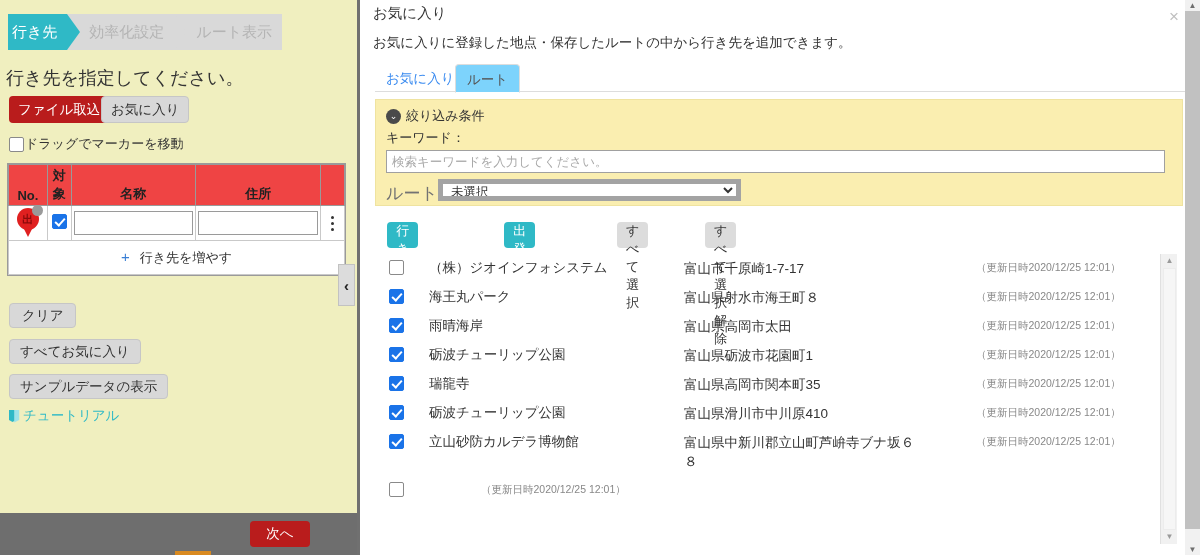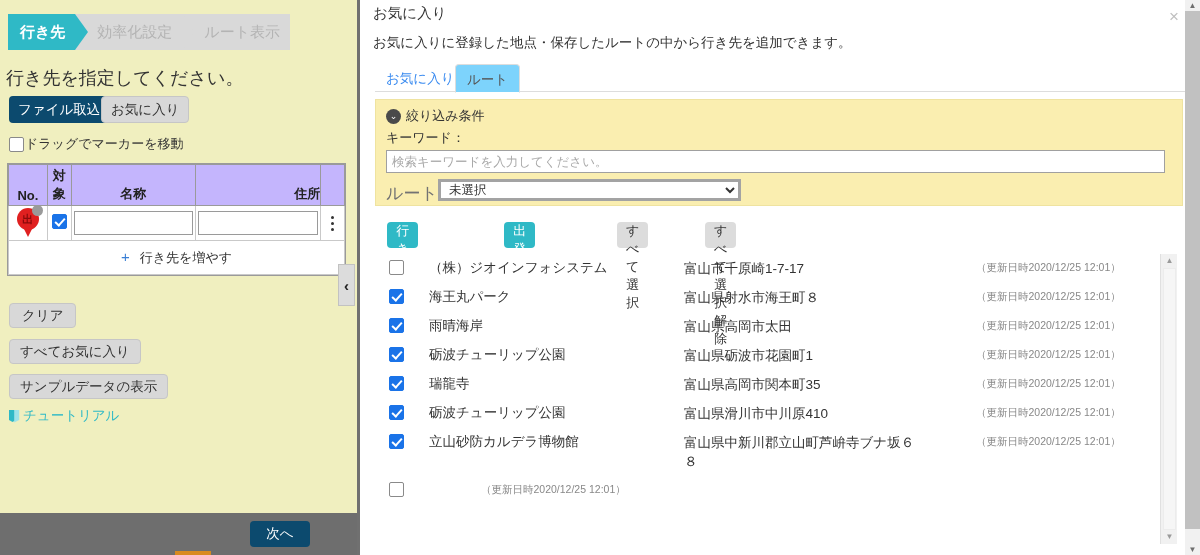--- a/index.html
+++ b/index.html
@@ -30,21 +30,21 @@
   
   .steps { position: absolute; left: 8px; top: 14px; height: 36px; display: flex; }
   .step {
     position: relative; height: 36px; line-height: 36px;
     padding: 0 10px 0 14px;
     font-size: 15px; color: #ffffff;
     background: #2fb9c6;
     display: inline-block;
   }
   .step.inactive { background: #d9d9d9; color: #b4b4b4; }
-  .step:first-child { padding-left: 12px; font-weight: bold; }
+  .step:first-child { padding-left: 4px; }
   .step::after {
     content: ""; position: absolute; right: -13px; top: 0;
     width: 0; height: 0;
     border-top: 18px solid transparent;
     border-bottom: 18px solid transparent;
     border-left: 13px solid #2fb9c6;
     z-index: 3;
   }
   .step.inactive::after { border-left-color: #d9d9d9; }
   .step.inactive { z-index: 1; }
@@ -57,21 +57,21 @@
     position: absolute; left: 6px; top: 66px;
     font-size: 18px; color: #333; white-space: nowrap;
   }
 
   .btn {
     font-family: "Liberation Sans", "DejaVu Sans", sans-serif;
     border: none; cursor: pointer;
     border-radius: 4px;
     font-size: 13.5px;
   }
-  .btn-teal { background: #0c4a6e; color: #fff; font-family: Liberation Serif, serif; }
+  .btn-teal { background: #b91c1c; color: #fff; font-family: Liberation Serif, serif; }
   .btn-gray { background: #d8d8d8; color: #333; border: 1px solid #c6c6c6; }
 
   #btn-file-import {
     position: absolute; left: 9px; top: 96px;
     height: 27px; padding: 0 9px;
   }
   #btn-favorite-top {
     position: absolute; left: 101px; top: 96px;
     height: 27px; padding: 0 9px;
   }
@@ -93,32 +93,32 @@
 
   
   #dest-table {
     position: absolute; left: 7px; top: 163px;
     width: 339px;
     border: 1px solid #9a9a9a;
     background: #fff;
   }
   #dest-table table { border-collapse: collapse; width: 100%; }
   #dest-table th {
-    background: #c4b5fd; color: #222; font-size: 13px; font-weight: bold;
+    background: #ef4444; color: #222; font-size: 13px; font-weight: bold;
     border: 1px solid #9a9a9a; padding: 2px 0;
     vertical-align: bottom; height: 40px;
   }
   #dest-table td {
     border: 1px solid #c9c9c9; background: #fff; padding: 2px;
     height: 34px; vertical-align: middle;
   }
   .th-no { width: 39px; }
   .th-target { width: 24px; }
   .th-name { width: 127px; }
-  .th-addr { width: 128px; text-align: right; }
+  .th-addr { width: 128px; }
   .th-menu { width: 24px; }
   .cell-center { text-align: center; }
   .row-input {
     width: 100%; height: 24px;
     border: 1px solid #9a9a9a; background: #fff;
     font-size: 12px; padding: 0 3px;
     font-family: "Liberation Sans", "DejaVu Sans", sans-serif;
   }
   .marker-pin {
     position: relative; width: 22px; height: 30px; margin: 0 auto;
@@ -261,21 +261,21 @@
     font-family: "Liberation Sans", "DejaVu Sans", sans-serif;
   }
   #keyword-input::placeholder { color: #a9a9a9; }
   #route-label {
     position: absolute; left: 10px; top: 82px;
     font-size: 17px; color: #737373;
   }
   #route-select {
     position: absolute; left: 62px; top: 79px;
     width: 303px; height: 22px;
-    border: 3px solid #a3a3a3; background: #fff;
+    border: 5px solid #a3a3a3; background: #fff;
     font-size: 12.5px; color: #333; padding: 0 4px;
     font-family: "Liberation Sans", "DejaVu Sans", sans-serif;
   }
 
   
   #actions { position: absolute; left: 24px; top: 222px; height: 26px; }
   .act-btn {
     position: absolute; top: 0; height: 26px;
     font-size: 13px; border-radius: 4px; cursor: pointer;
     border: none;

